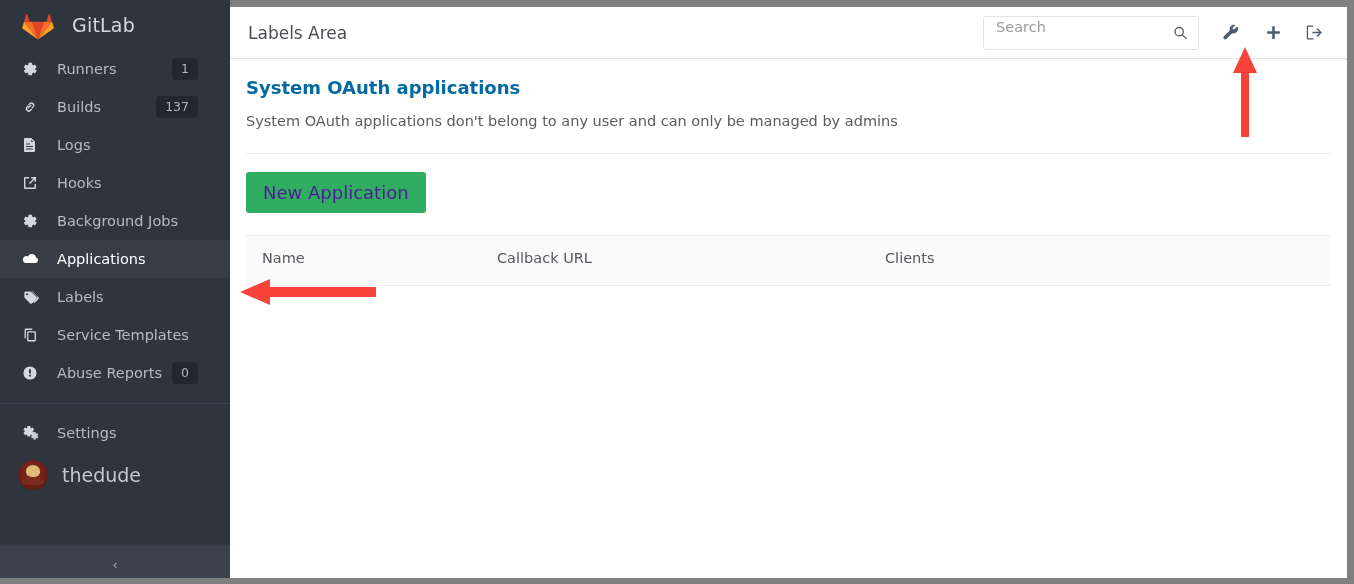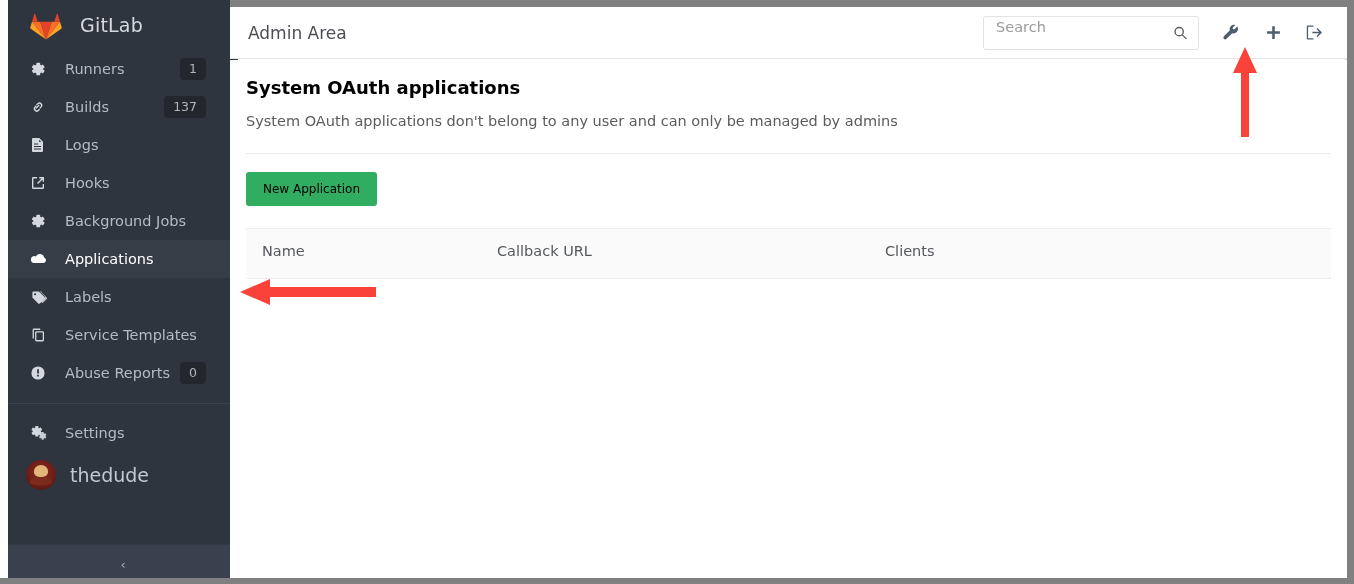--- a/index.html
+++ b/index.html
@@ -34,21 +34,21 @@
     background: #808080;
   }
   .frame-inner-right {
     position: absolute; right: 7px; top: 7px; width: 2px; height: 571px;
     background: #dcdcdc;
   }
 
   
   .sidebar {
     position: absolute;
-    left: 8px; top: 0;
+    left: 0; top: 0;
     width: 230px;
     height: 584px;
     background: #2e353e;
     color: #b8bfc7;
     display: flex;
     flex-direction: column;
   }
   .sidebar-brand {
     height: 50px;
     display: flex;
@@ -215,40 +215,40 @@
     position: absolute;
     left: 230px; top: 60px;
     width: 1117px;
     height: 518px;
     background: #ffffff;
     padding: 0 16px 0 16px;
   }
   .page-title {
     font-size: 18px;
     font-weight: bold;
-    color: #000000;
+    color: #0369a1;
     padding-top: 17px;
     padding-left: 0;
   }
   .page-subtitle {
     font-size: 14.5px;
     color: #5c5c5c;
     margin-top: 15px;
   }
   .hr {
     height: 1px;
     background: #ececed;
     margin-top: 24px;
   }
   .btn-new {
     display: inline-block;
     margin-top: 18px;
     background: #31ad62;
-    color: #000000;
-    font-size: 12px;
+    color: #4c1d95;
+    font-size: 18px;
     font-family: inherit;
     border: 0;
     border-radius: 3px;
     padding: 10px 17px;
     cursor: pointer;
   }
   .table {
     margin-top: 22px;
     width: 100%;
     border-collapse: collapse;
@@ -412,21 +412,21 @@
       <span>‹</span>
     </div>
   </div>
 
   <div class="frame-top"></div>
   <div class="frame-right"></div>
   <div class="frame-bottom"></div>
   <div class="frame-inner-right"></div>
 
   <div class="header">
-    <div class="header-title">Admin Area</div>
+    <div class="header-title">Labels Area</div>
 
     <div class="header-right">
       <div class="search-box">
         <input type="text" value="" placeholder="Search" style="">
         <span class="search-icon">
           <svg width="15" height="15" viewBox="0 0 16 16" fill="none" stroke="#5f5f5f" stroke-width="1.5">
             <circle cx="6.6" cy="6.6" r="4.4"></circle>
               <path d="M10 10l4 4" stroke-linecap="round"></path>
           </svg>
         </span>

